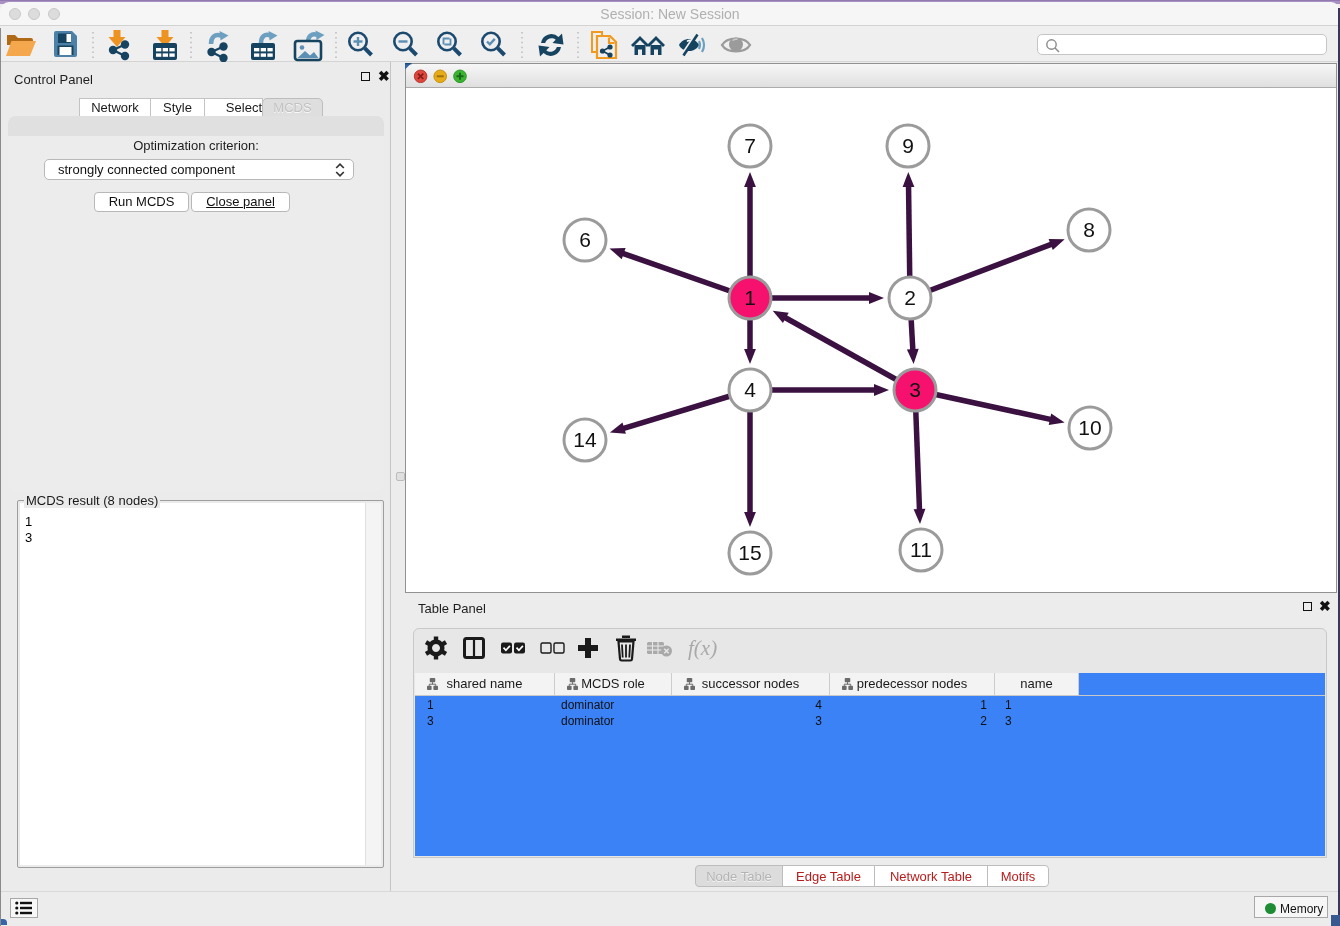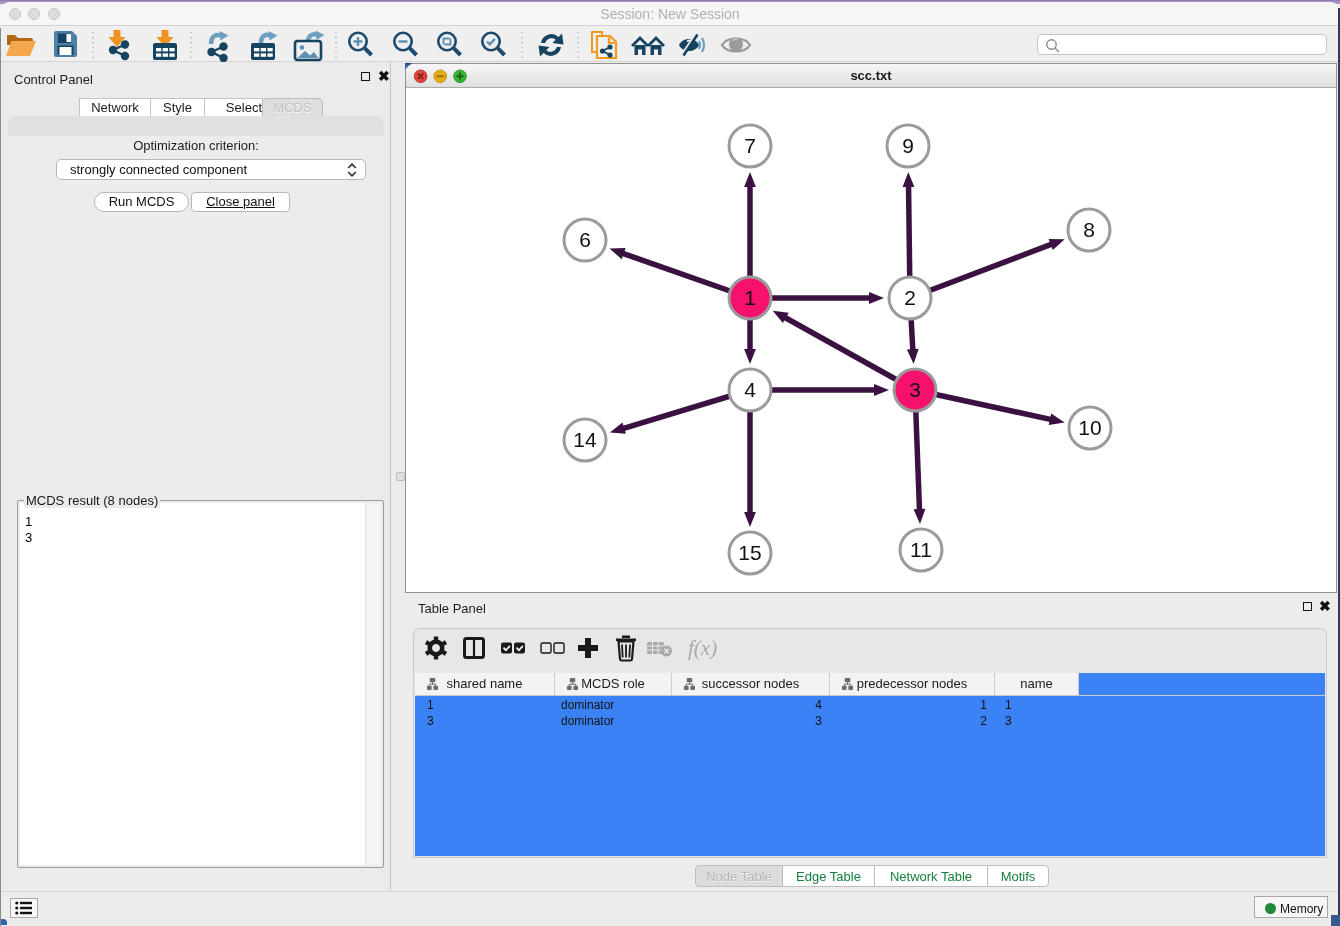--- a/index.html
+++ b/index.html
@@ -19,41 +19,41 @@
 
 #cpanel { left:0; top:62px; width:391px; height:829px; background:#ebebeb; border-right:1px solid #c4c4c4; }
 #cpanel .ptitle { position:absolute; left:14px; top:10px; font-size:13px; color:#1e1e1e; }
 .flt { position:absolute; width:9px; height:9px; border:1.5px solid #111; }
 .xbt { position:absolute; font-size:14px; color:#111; font-weight:bold; }
 .tab { position:absolute; top:36px; height:19px; background:#fff; border:1px solid #c3c3c3; font-size:13px; color:#1a1a1a; text-align:center; line-height:18px; }
 #tabmcds { background:#dedede; color:#c2c2c2; text-shadow:0 1px 0 #f8f8f8; border-radius:5px 5px 0 0; border-color:#bdbdbd; }
 #innerpanel { position:absolute; left:8px; top:54px; width:376px; height:376px; background:#ececec; border-radius:8px; }
 #innerpanel .band { position:absolute; left:0; top:0; width:100%; height:20px; background:#e0e0e0; border-radius:8px 8px 0 0; }
 #optlabel { position:absolute; left:0; top:22px; width:100%; text-align:center; font-size:13px; color:#1c1c1c; }
-#dropdown { position:absolute; left:48px; top:43px; width:310px; height:21px; background:#fff; border:1px solid #b8b8b8; border-radius:5px; font-size:13px; color:#111; line-height:19px; padding-left:13px; }
+#dropdown { position:absolute; left:36px; top:43px; width:310px; height:21px; background:#fff; border:1px solid #b8b8b8; border-radius:5px; font-size:13px; color:#111; line-height:19px; padding-left:13px; }
 .btn { position:absolute; top:76px; height:20px; background:#fff; border:1px solid #b8b8b8; border-radius:4px; font-size:13px; color:#111; text-align:center; line-height:18px; }
 #mcdsbox { position:absolute; left:17px; top:438px; width:367px; height:368px; border:1px solid #9d9d9d; border-radius:2px; }
 #mcdswhite { position:absolute; left:2px; top:2px; right:2px; bottom:2px; background:#fff; }
 #mcdslabel { position:absolute; left:6px; top:-8px; background:#ebebeb; padding:0 2px; font-size:13px; color:#1a1a1a; }
 
 
 #netframe { left:405px; top:63px; width:932px; height:530px; background:#fff; border:1px solid #919191; }
 #netheader { position:absolute; left:0; top:0; width:100%; height:24px; background:linear-gradient(#f7f7f7,#dfdfdf); border-bottom:1px solid #ababab; }
 #nettitle { position:absolute; top:4px; left:0; width:100%; text-align:center; font-size:13px; font-weight:bold; color:#1a1a1a; }
 
 
 #tpanel { left:405px; top:593px; width:935px; height:300px; background:#ececec; }
 #tptitle { position:absolute; left:13px; top:8px; font-size:13px; color:#1e1e1e; }
 #tbox { position:absolute; left:8px; top:35px; width:914px; height:230px; background:#e7e7e7; border:1px solid #c9c9c9; border-radius:6px 6px 0 0; }
 #ttable { position:absolute; left:1px; top:44px; right:1px; bottom:1px; background:#3b82f6; }
 #thead { position:absolute; left:0; top:0; width:100%; height:23px; border-bottom:1px solid #c8c8c8; }
 .th { position:absolute; top:0; height:22px; border-right:1px solid #cdcdcd; font-size:13px; color:#1a1a1a; text-align:center; line-height:22px; }
 .cell { position:absolute; font-size:12px; color:#111; }
 #bottabs { position:absolute; left:290px; top:272px; height:22px; }
-.btab { position:absolute; top:0; height:22px; background:#fff; border:1px solid #bdbdbd; font-size:13px; color:#15803d; text-align:center; line-height:21px; }
+.btab { position:absolute; top:0; height:22px; background:#fff; border:1px solid #bdbdbd; font-size:13px; color:#b91c1c; text-align:center; line-height:21px; }
 
 
 #statusbar { left:0; top:891px; width:1340px; height:35px; background:#ececec; border-top:1px solid #d8d8d8; }
 #listbtn { position:absolute; left:10px; top:6px; width:28px; height:20px; background:#f7f7f7; border:1px solid #a8a8a8; }
 #membtn { position:absolute; left:1254px; top:4px; width:74px; height:22px; background:#f6f6f6; border:1px solid #a8a8a8; font-size:12px; color:#111; }
 </style>
 </head>
 <body>
 <div class="abs" id="purple"></div>
 <div class="abs" id="titlebar">
@@ -221,21 +221,21 @@
   <div class="tab" style="left:204px; width:59px;text-align:right;">Select</div>
   <div class="tab" id="tabmcds" style="left:262px; width:61px;">MCDS</div>
   <div id="innerpanel">
     <div class="band"></div>
     <div id="optlabel">Optimization criterion:</div>
     <div id="dropdown">strongly connected component
       <svg width="10" height="14" viewBox="0 0 10 14" style="position:absolute;right:8px;top:3px;">
           <path d="M1.2,5 L5,1.2 L8.8,5 M1.2,9 L5,12.8 L8.8,9" fill="none" stroke="#333" stroke-width="1.7"></path>
         </svg>
     </div>
-    <div class="btn" style="left:86px; width:95px;border-radius:10px;">Run MCDS</div>
+    <div class="btn" style="left:86px; width:95px;">Run MCDS</div>
     <div class="btn" style="left:183px; width:99px;text-decoration:underline;">Close panel</div>
   </div>
   <div id="mcdsbox">
     <div id="mcdswhite">
       <div style="position:absolute; left:5px; top:11px; font-size:13px;">1</div>
       <div style="position:absolute; left:5px; top:27px; font-size:13px;">3</div>
       <div style="position:absolute; right:0; top:0; bottom:0; width:16px; background:#f4f4f4; border-left:1px solid #e0e0e0;"></div>
     </div>
     <div id="mcdslabel">MCDS result (8 nodes)</div>
   </div>
@@ -249,21 +249,20 @@
     </svg>
   <div id="netheader">
     <svg width="70" height="24" viewBox="0 0 70 24" style="position:absolute;left:0;top:0;">
       <circle cx="14.6" cy="12.3" r="6.3" fill="#e1463d" stroke="#b43a31" stroke-width="1"></circle>
       <path d="M11.9,9.6 l5.4,5.4 M17.3,9.6 l-5.4,5.4" stroke="#7e1f1a" stroke-width="1.7"></path>
       <circle cx="34.2" cy="12.3" r="6.3" fill="#e8ab18" stroke="#c59316" stroke-width="1"></circle>
       <line x1="30.7" y1="12.3" x2="37.7" y2="12.3" stroke="#9a6e10" stroke-width="1.9"></line>
       <circle cx="54" cy="12.3" r="6.3" fill="#38b431" stroke="#2f9a2a" stroke-width="1"></circle>
       <path d="M54,8.8 v7 M50.5,12.3 h7" stroke="#1c641a" stroke-width="1.9"></path>
     </svg>
-    <div id="nettitle">scc.txt</div>
   </div>
   <svg id="graph" style="position:absolute; left:0; top:24px;" width="930" height="504" viewBox="0 0 930 504">
 <line x1="344" y1="210" x2="344.0" y2="95.0" stroke="#3a1140" stroke-width="5.5"></line>
 <polygon points="344.0,84.0 349.9,99.0 338.1,99.0" fill="#3a1140"></polygon>
 <line x1="344" y1="210" x2="213.9" y2="164.3" stroke="#3a1140" stroke-width="5.5"></line>
 <polygon points="203.5,160.6 219.6,160.0 215.7,171.2" fill="#3a1140"></polygon>
 <line x1="344" y1="210" x2="467.0" y2="210.0" stroke="#3a1140" stroke-width="5.5"></line>
 <polygon points="478.0,210.0 463.0,215.9 463.0,204.1" fill="#3a1140"></polygon>
 <line x1="344" y1="210" x2="344.0" y2="265.0" stroke="#3a1140" stroke-width="5.5"></line>
 <polygon points="344.0,276.0 338.1,261.0 349.9,261.0" fill="#3a1140"></polygon>

